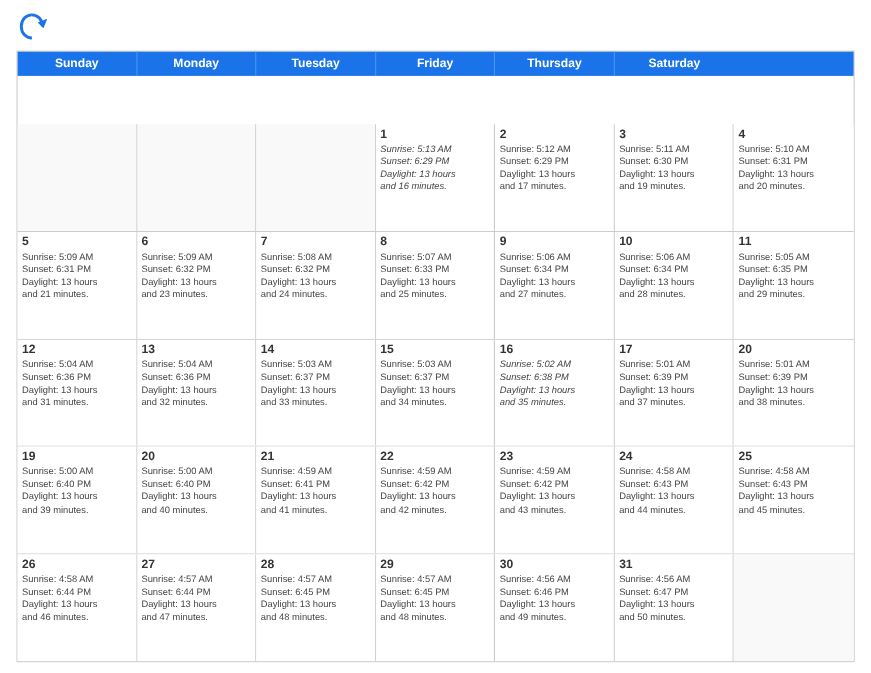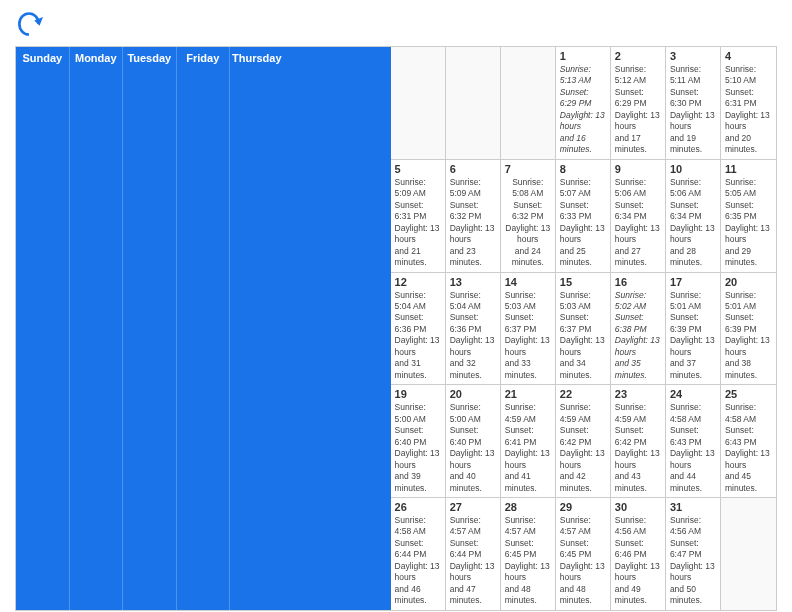--- a/index.html
+++ b/index.html
@@ -56,22 +56,23 @@
       color: #333;
       line-height: 1.1;
     }
     .subtitle {
       font-size: 14px;
       color: #555;
     }
     .calendar {
       flex: 1;
       display: flex;
-      flex-direction: row;
+      flex-direction: column;
       border: 1px solid #ccc;
+      gap: 44px;
     }
     .cal-header {
       display: grid;
       grid-template-columns: repeat(7, 1fr);
       background: #1a73e8;
     }
     .cal-header-cell {
       color: #fff;
       font-size: 11px;
       font-weight: bold;
@@ -137,20 +138,21 @@
     </div>
   </div>
 
   <div class="calendar">
     <div class="cal-header" id="cal-header">
         <div class="cal-header-cell">Sunday</div>
         <div class="cal-header-cell">Monday</div>
         <div class="cal-header-cell">Tuesday</div>
         <div class="cal-header-cell">Friday</div>
         <div class="cal-header-cell">Thursday</div>
+        <div class="cal-header-cell">Saturday</div>
       </div>
     <div class="cal-body" id="cal-body">
         <div class="cal-row">
           <div class="cal-cell empty"></div>
           <div class="cal-cell empty"></div>
           <div class="cal-cell empty"></div>
           <div class="cal-cell">
             <div class="day-num">1</div>
             <div class="day-info" style="white-space: pre-line; font-style: italic;">Sunrise: 5:13 AM
 Sunset: 6:29 PM
@@ -189,21 +191,21 @@
           </div>
           <div class="cal-cell">
             <div class="day-num">6</div>
             <div class="day-info" style="white-space: pre-line;">Sunrise: 5:09 AM
 Sunset: 6:32 PM
 Daylight: 13 hours
 and 23 minutes.</div>
           </div>
           <div class="cal-cell">
             <div class="day-num">7</div>
-            <div class="day-info" style="white-space: pre-line; text-align: center;">Sunrise: 5:08 AM
+            <div class="day-info" style="white-space: pre-line;">Sunrise: 5:08 AM
 Sunset: 6:32 PM
 Daylight: 13 hours
 and 24 minutes.</div>
           </div>
           <div class="cal-cell">
             <div class="day-num">8</div>
             <div class="day-info" style="white-space: pre-line;">Sunrise: 5:07 AM
 Sunset: 6:33 PM
 Daylight: 13 hours
 and 25 minutes.</div>

